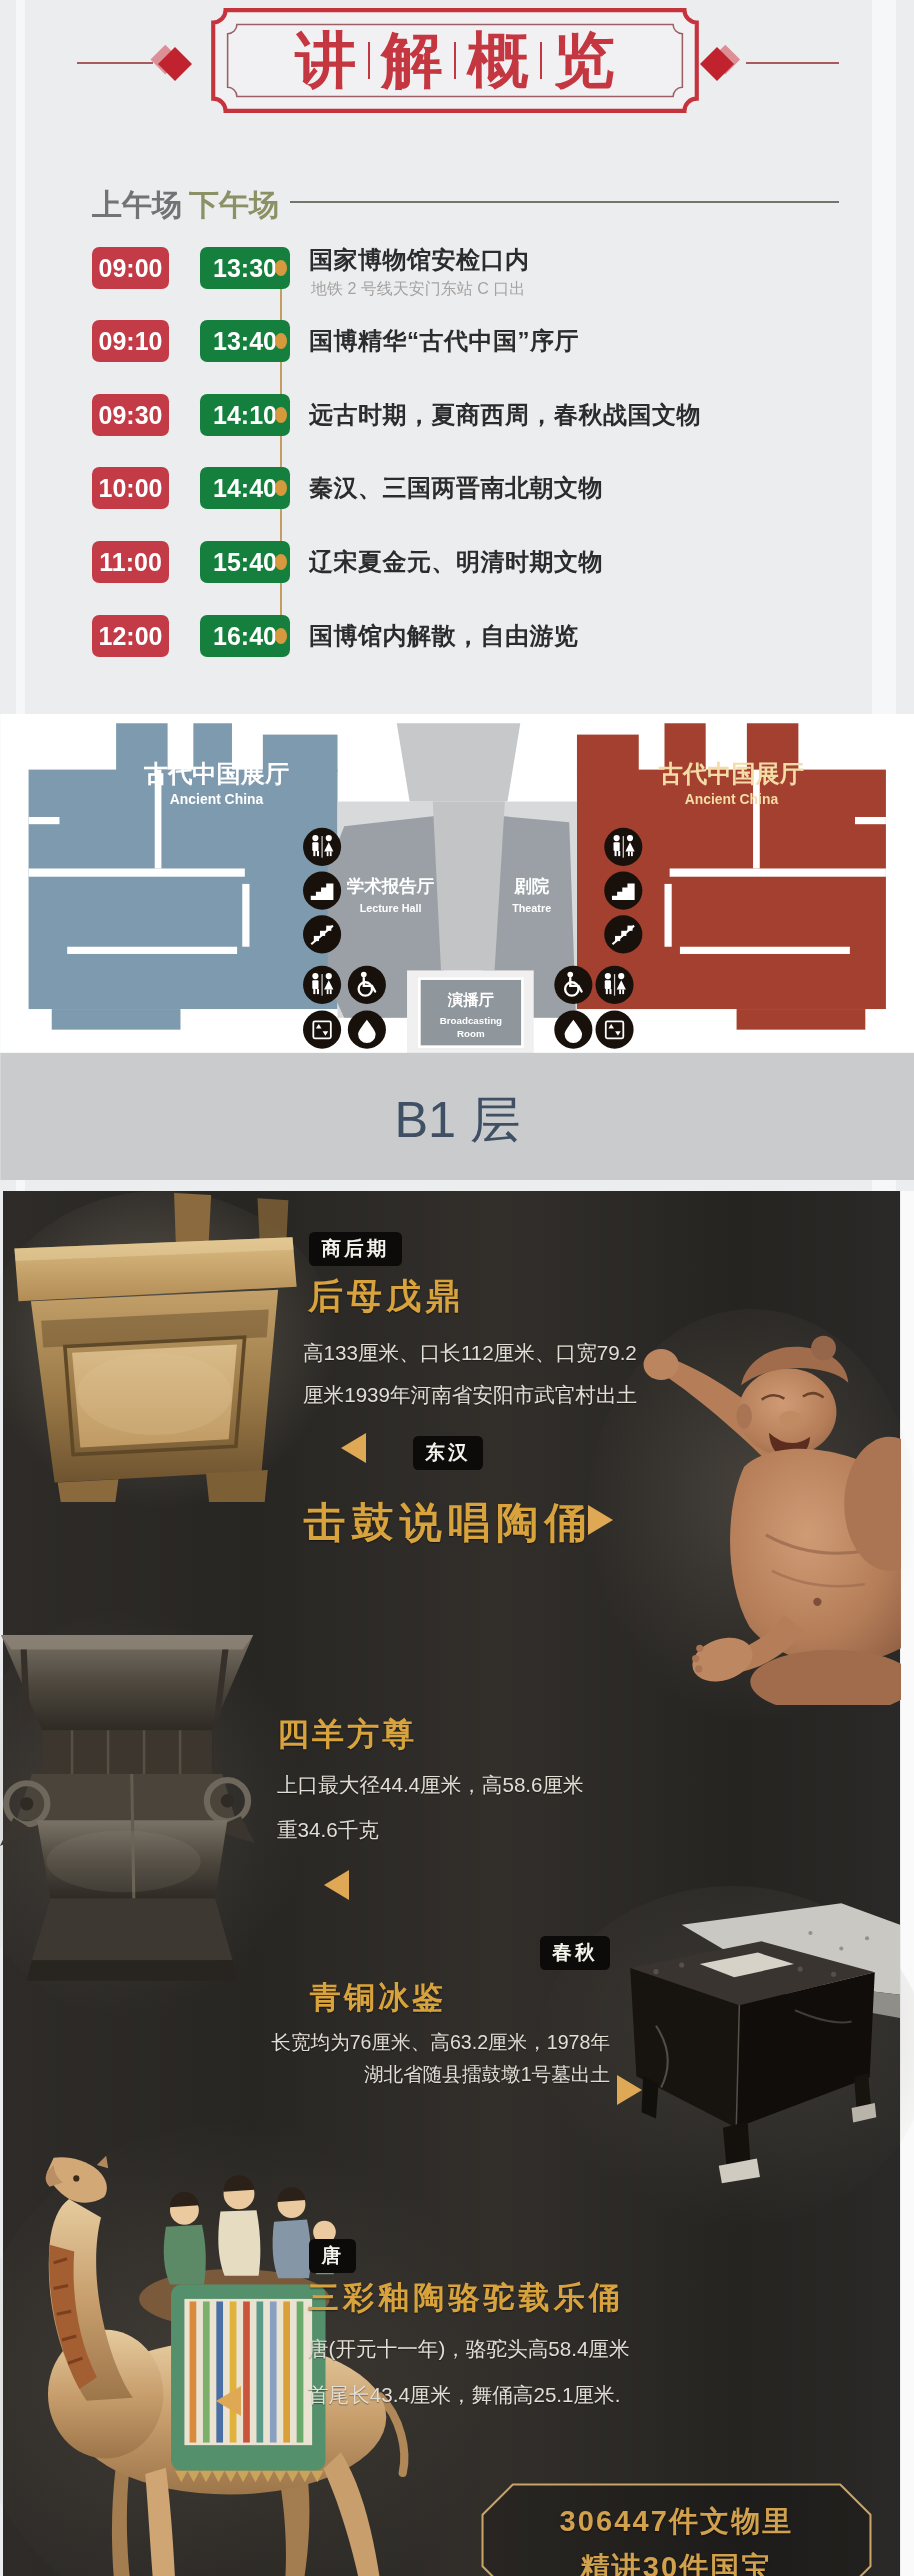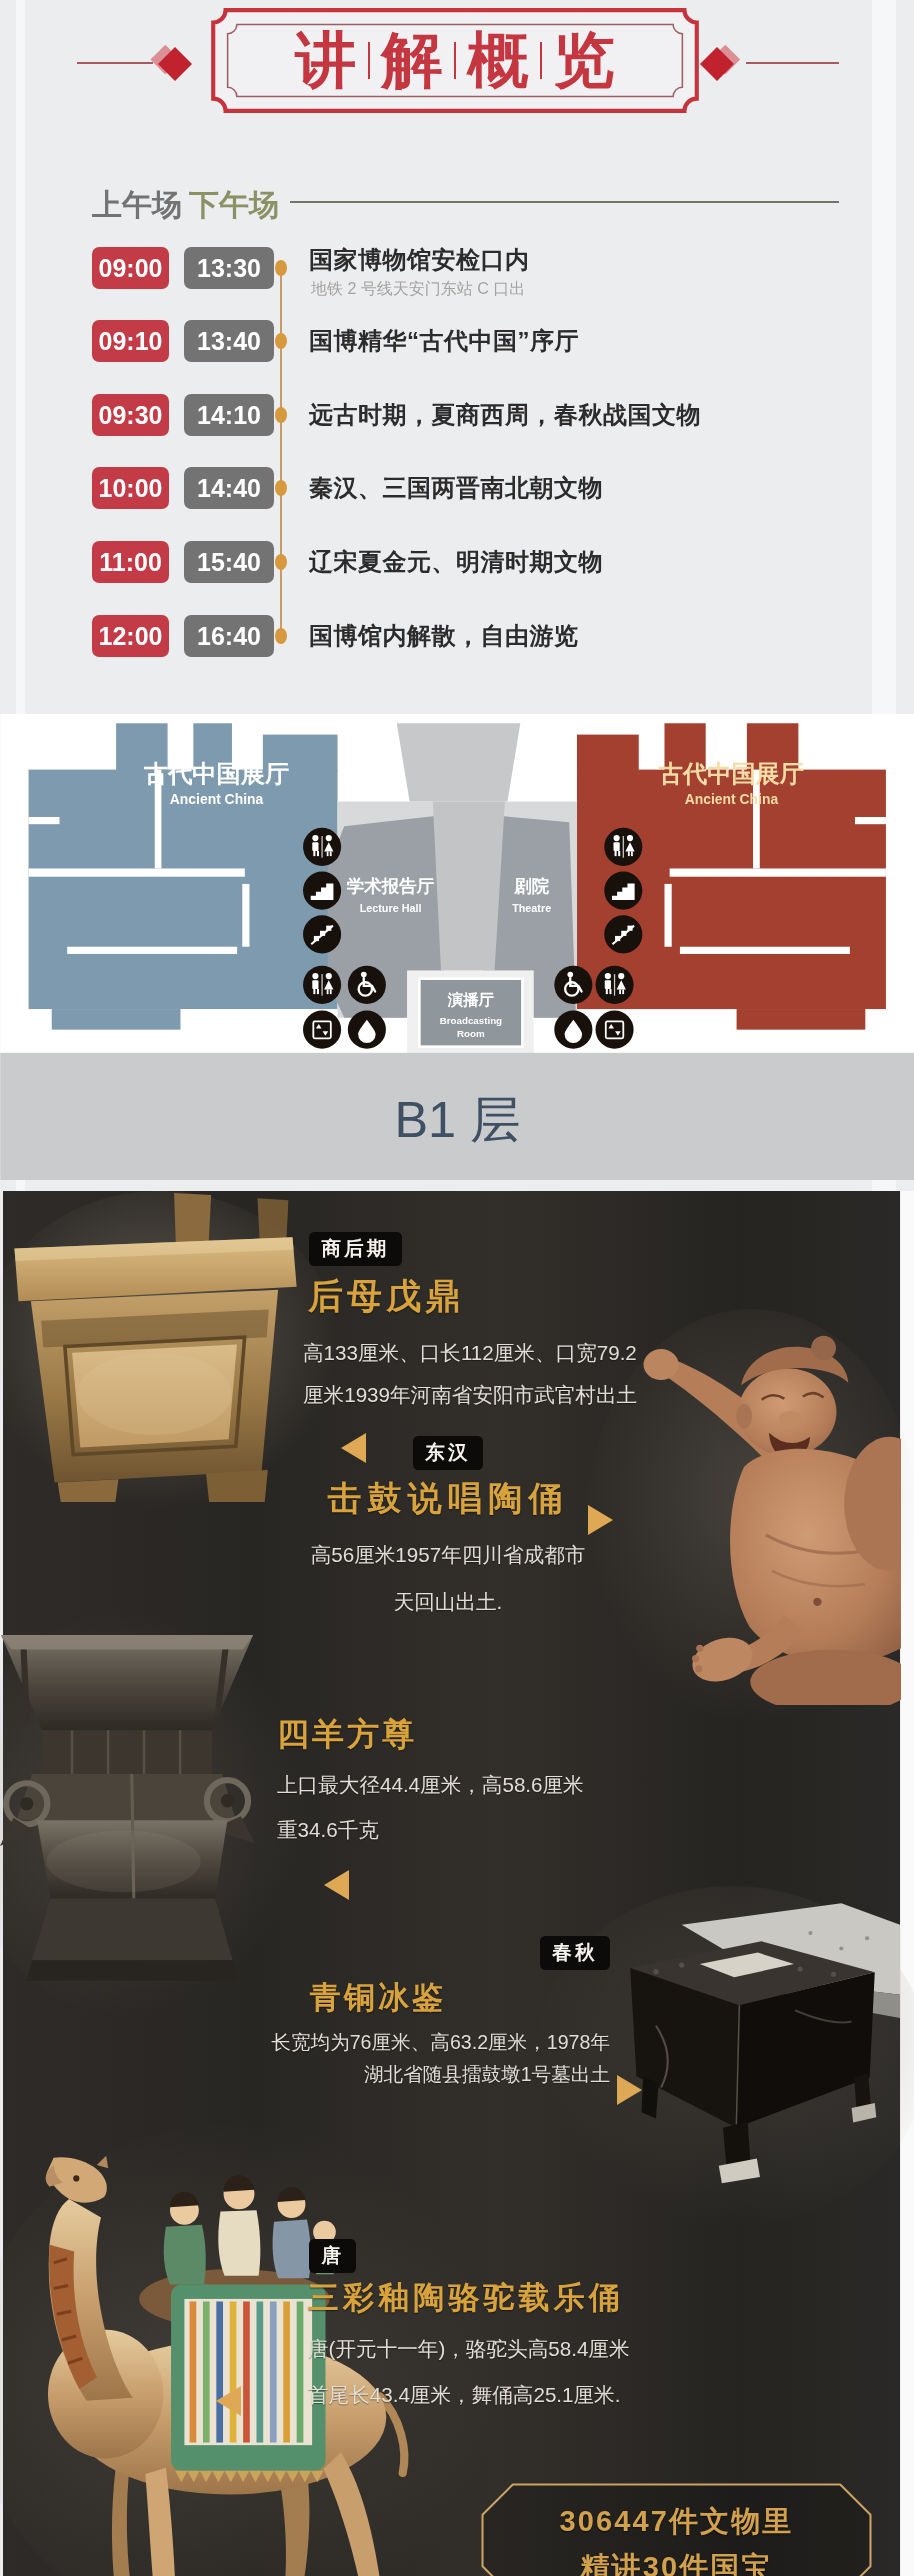--- a/index.html
+++ b/index.html
@@ -23,21 +23,21 @@
   .title-sep{width:2.6px;height:37px;background:#c43741;margin:0 11.3px;}
 
   
   .sched-label{position:absolute;top:185px;font-size:30px;font-weight:700;white-space:nowrap;}
   .sched-line{position:absolute;left:290px;top:201px;width:549px;height:2.1px;background:#75736a;}
   .timeline{position:absolute;left:280px;top:268px;width:1.5px;height:369px;background:#c59c62;}
   .srow{position:absolute;left:0;width:915px;height:42px;padding-left:8px;}
   .badge{position:absolute;top:0;height:42px;border-radius:7.2px;color:#fff;
     font-weight:700;font-size:25px;display:flex;align-items:center;justify-content:center;}
   .badge.am{left:92px;width:77px;background:#c23b47;}
-  .badge.pm{left:184px;width:90px;background:#737373;}
+  .badge.pm{left:200px;width:90px;background:#15803d;}
   .dot{position:absolute;left:275px;top:50%;transform:translateY(-50%);
     width:12px;height:16px;border-radius:50%;background:#d6993d;}
   .srow-title{position:absolute;left:309px;top:50%;transform:translateY(-50%);
     font-size:24px;font-weight:700;color:#2c2c2c;white-space:nowrap;letter-spacing:0.5px;}
   .srow-title.with-sub{transform:translateY(-76%);}
   .srow-sub{position:absolute;left:311px;top:32px;font-size:16px;color:#a5a3a1;white-space:nowrap;}
 
   
   .map-svg{position:absolute;left:0;top:714px;}
 
@@ -446,25 +446,21 @@
   <div class="art-desc" style="left:303px;top:1332px;line-height:42px;">
     <div>高133厘米、口长112厘米、口宽79.2</div>
     <div>厘米1939年河南省安阳市武官村出土</div>
   </div>
   <div class="arrow-left" style="left:341px;top:1433px;"></div>
 
   <div class="abs center-block" style="left:242px;top:1436px;width:412px;">
     <div>
       <span class="tag">东汉</span>
     </div>
-    <div style="margin-top:6px;color:#d8a33c;font-weight:700;font-size:34px;letter-spacing:6.2px;text-shadow:0 1px 1.5px rgba(0,0,0,.5);">击鼓说唱陶俑</div>
-    <div class="art-desc-inner" style="margin-top:9.3px;color:#e2ded6;font-size:20.6px;line-height:47px;text-shadow:0 1px 1px rgba(0,0,0,.4);">
-      <div>高56厘米1957年四川省成都市</div>
-      <div>天回山出土.</div>
-    </div>
+    <div style="margin-top:25px;color:#d8a33c;font-weight:700;font-size:42px;letter-spacing:6.2px;text-shadow:0 1px 1.5px rgba(0,0,0,.5);">击鼓说唱陶俑</div>
   </div>
   <div class="arrow-right" style="left:588px;top:1505px;"></div>
 
   <div class="art-title" style="left:277px;top:1713px;font-size:32px;letter-spacing:3.1px;">四羊方尊</div>
   <div class="art-desc" style="left:277px;top:1762px;line-height:45px;">
     <div>上口最大径44.4厘米，高58.6厘米</div>
     <div>重34.6千克</div>
   </div>
   <div class="arrow-left" style="left:324px;top:1870px;"></div>
 

